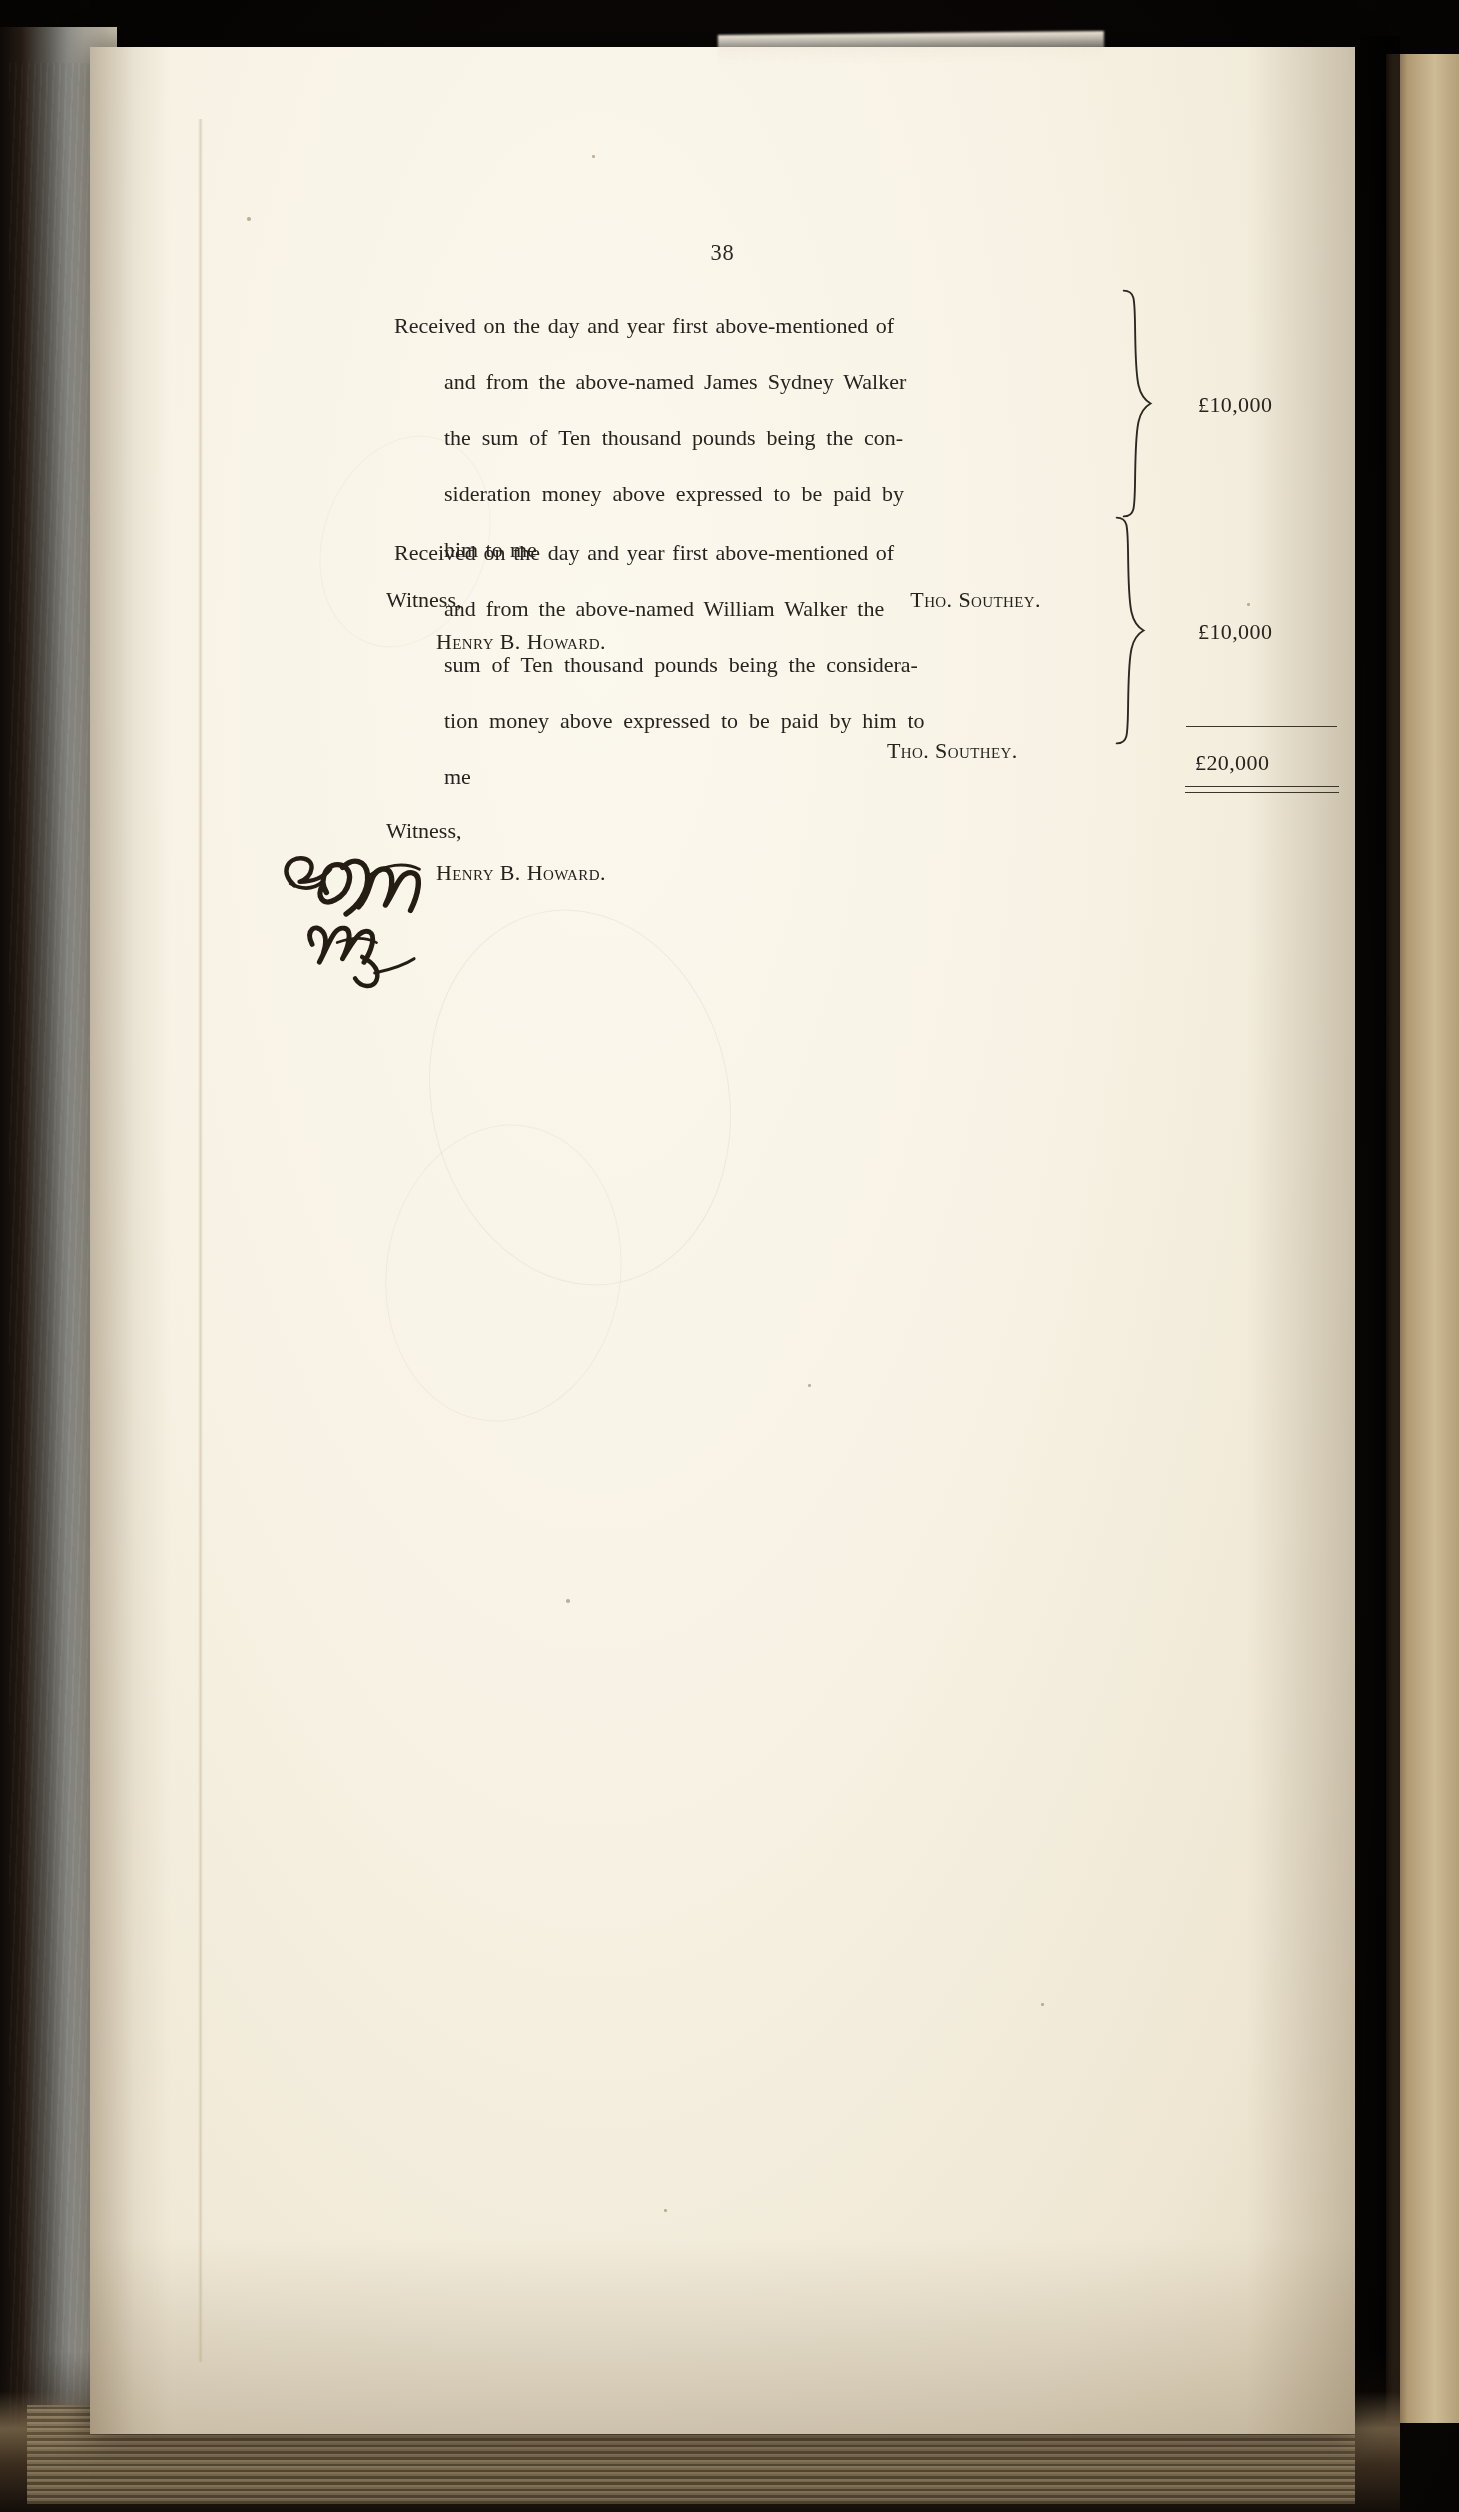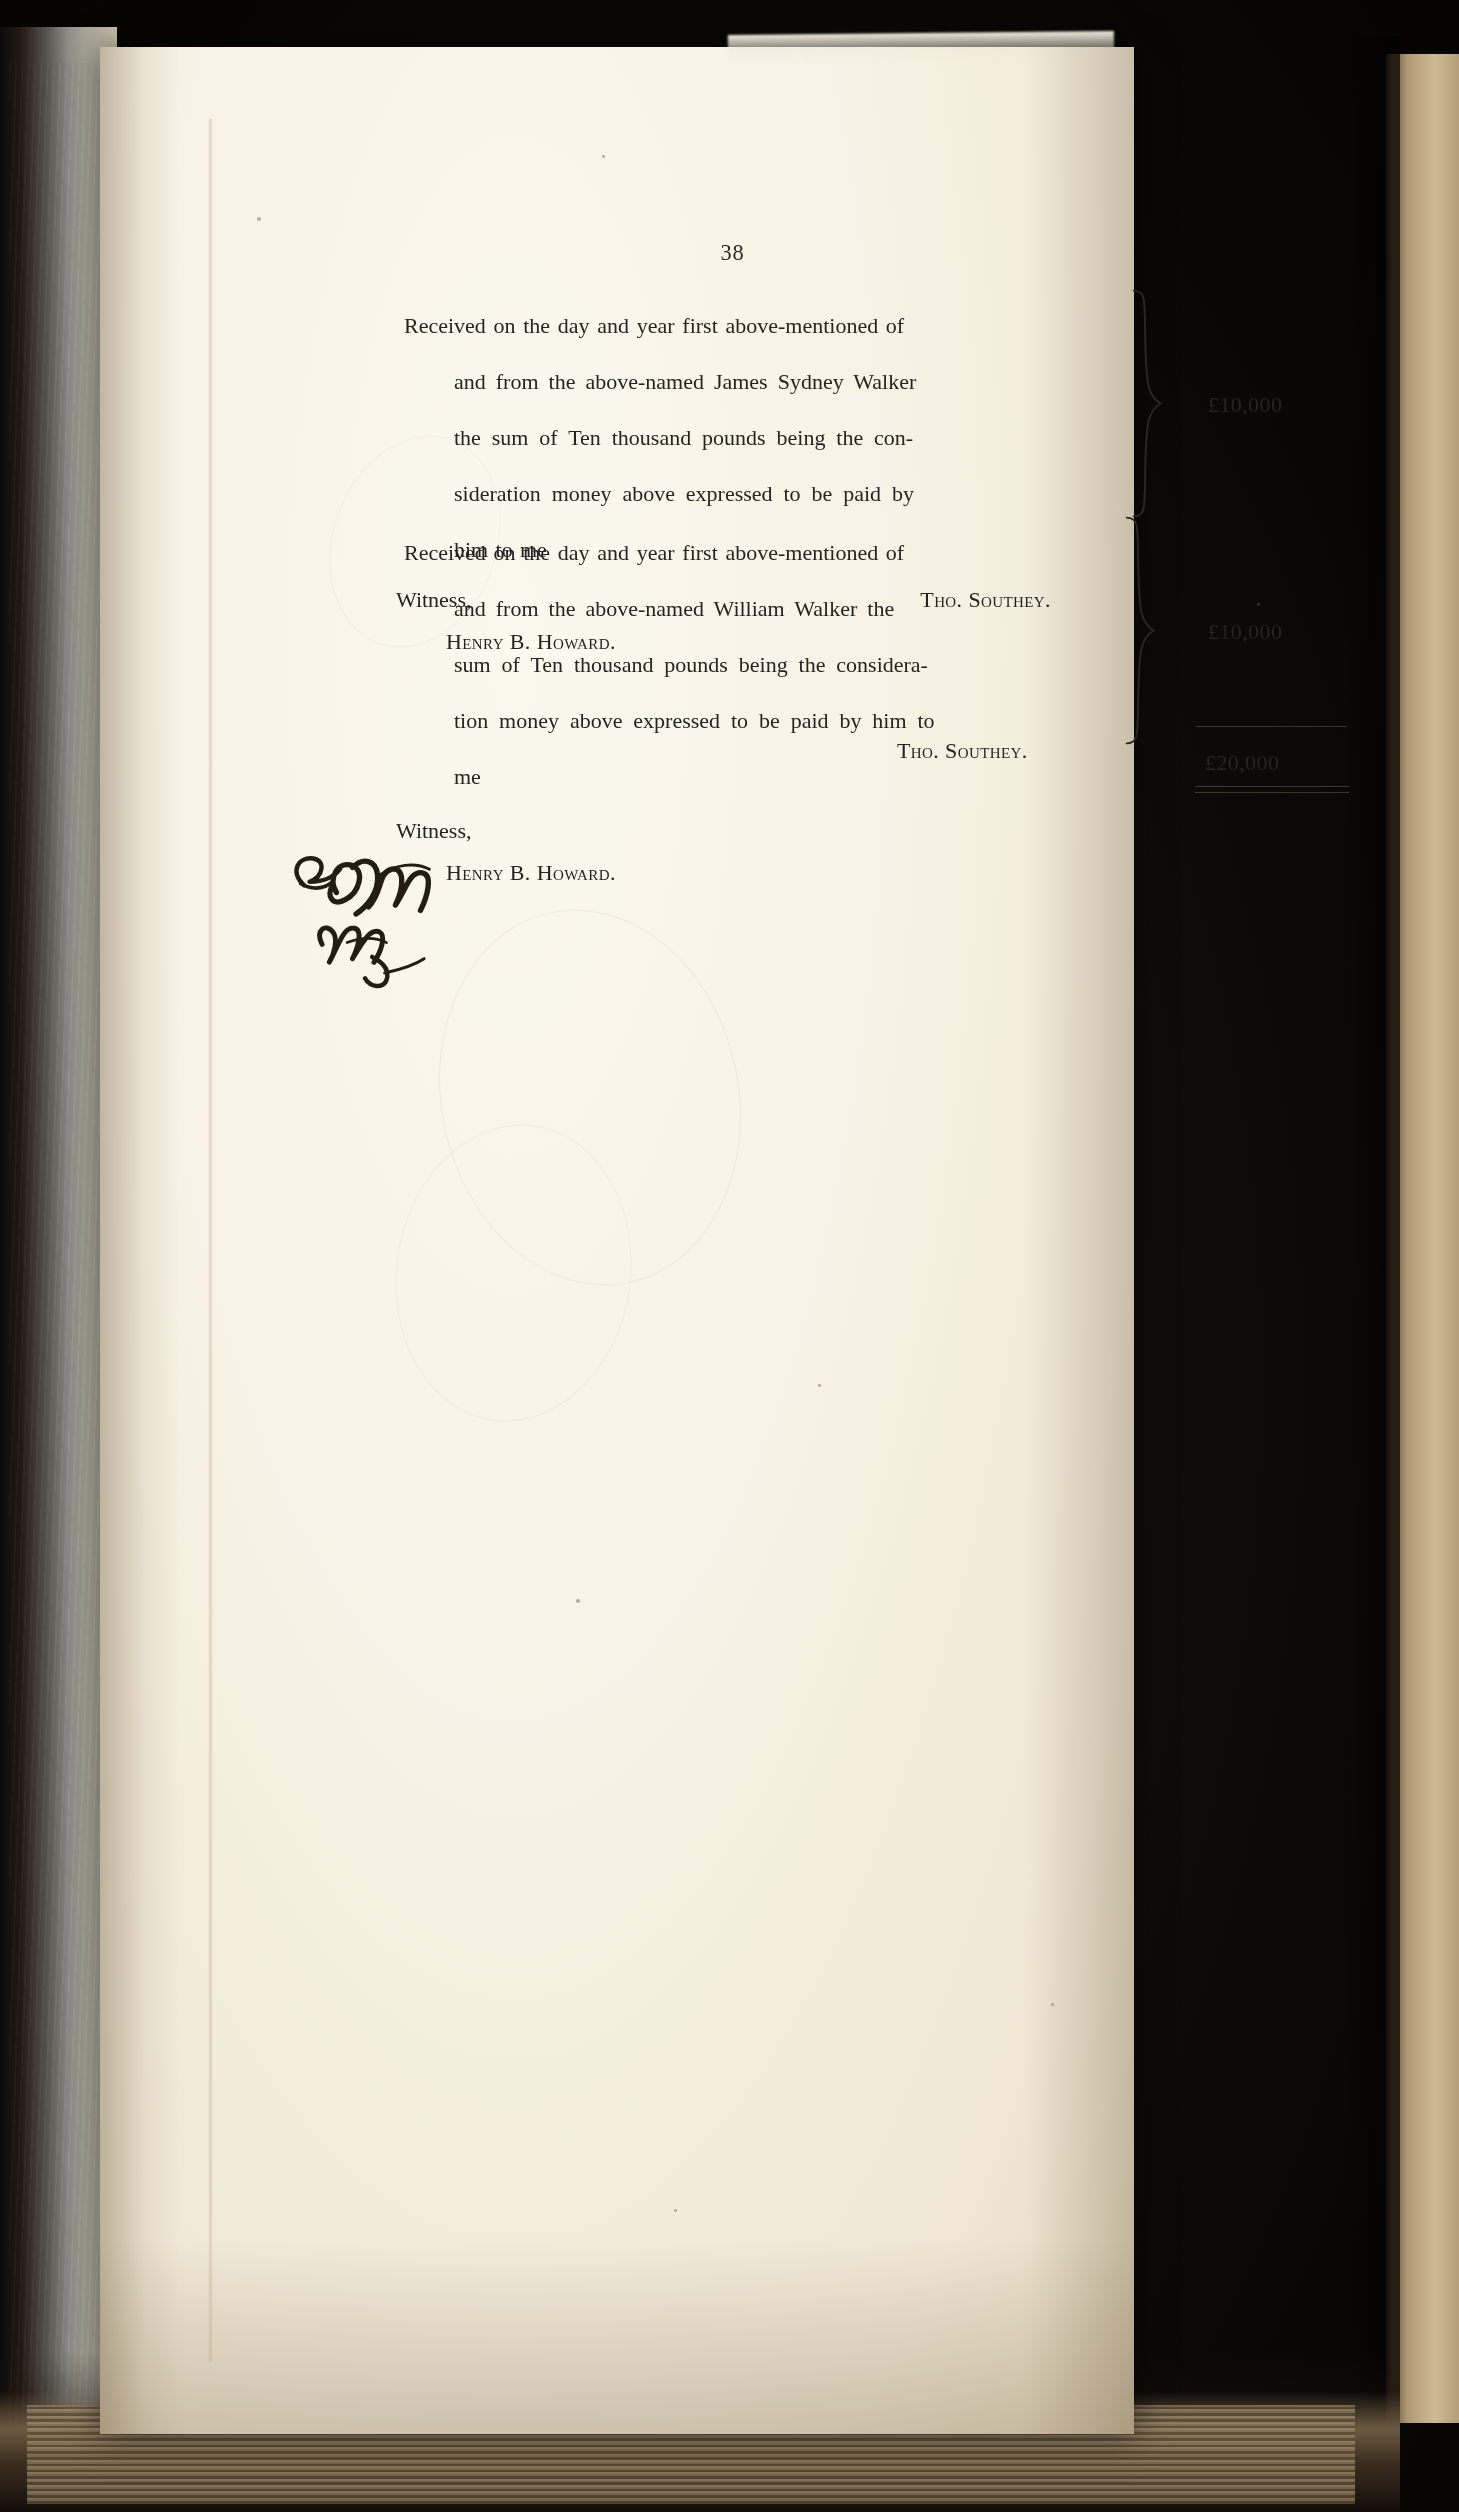--- a/index.html
+++ b/index.html
@@ -88,23 +88,23 @@
     height: 99px;
     background:
       repeating-linear-gradient(180deg, #8a7a5f 0px, #8a7a5f 1.8px, #5e5038 1.8px, #5e5038 4.5px, #9d8c6d 4.5px, #9d8c6d 6.3px);
     opacity: .75;
     filter: blur(0.5px);
   }
 
   
   .leaf {
     position: absolute;
-    left: 100px;
+    left: 90px;
     top: 47px;
-    width: 1034px;
+    width: 1265px;
     height: 2387px;
     background:
       radial-gradient(ellipse at 40% 25%, #fbf8ee 0%, #f7f2e4 45%, #efe7d4 80%, #e4d9c1 100%);
     box-shadow: 0 0 32px rgba(0,0,0,0.55);
   }
   
   .leaf-top-curl {
     position: absolute;
     left: 628px; top: -14.4px;
     width: 386px; height: 30.5px;

